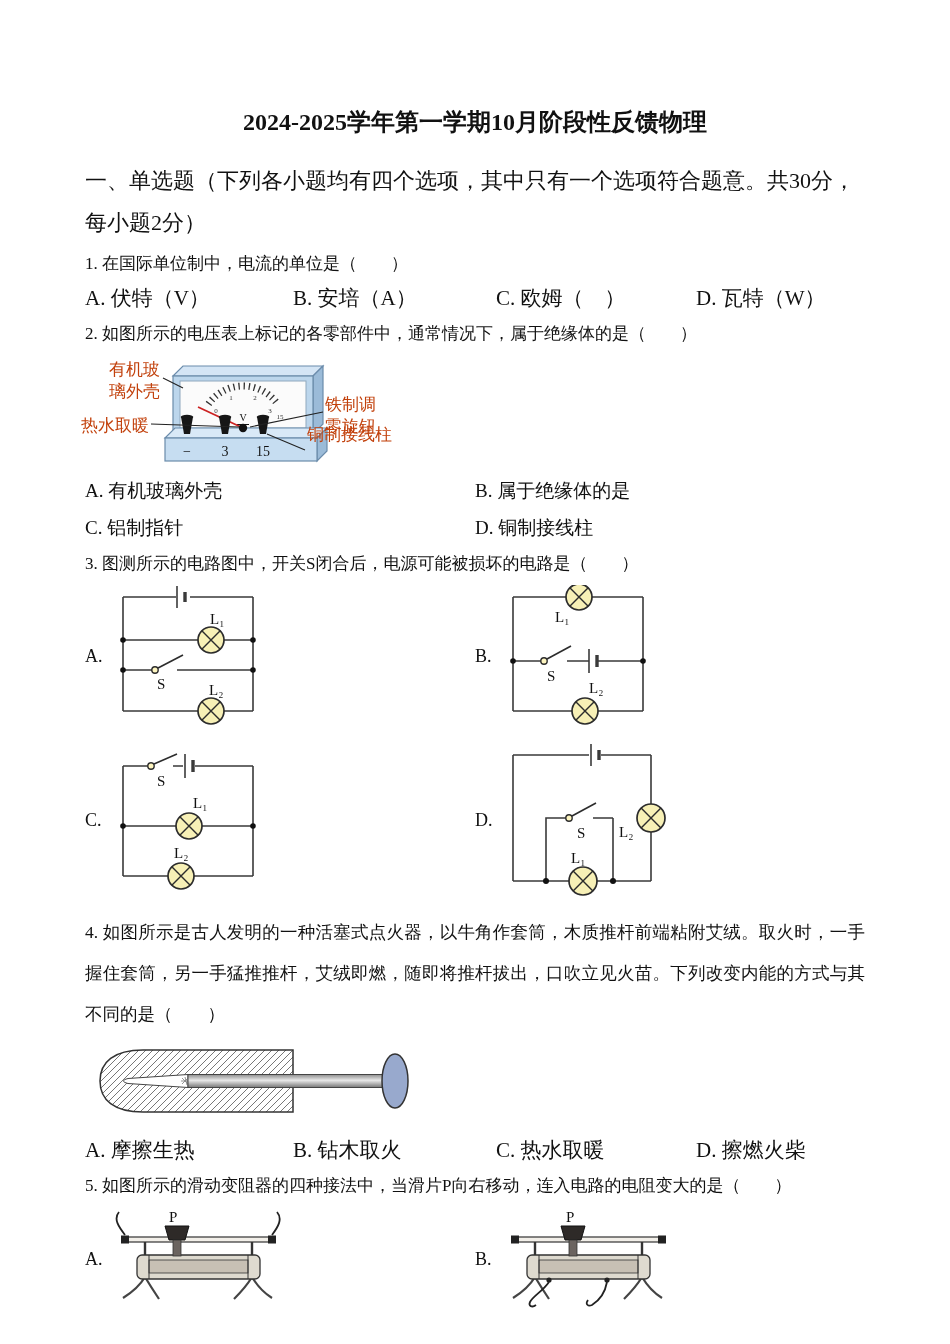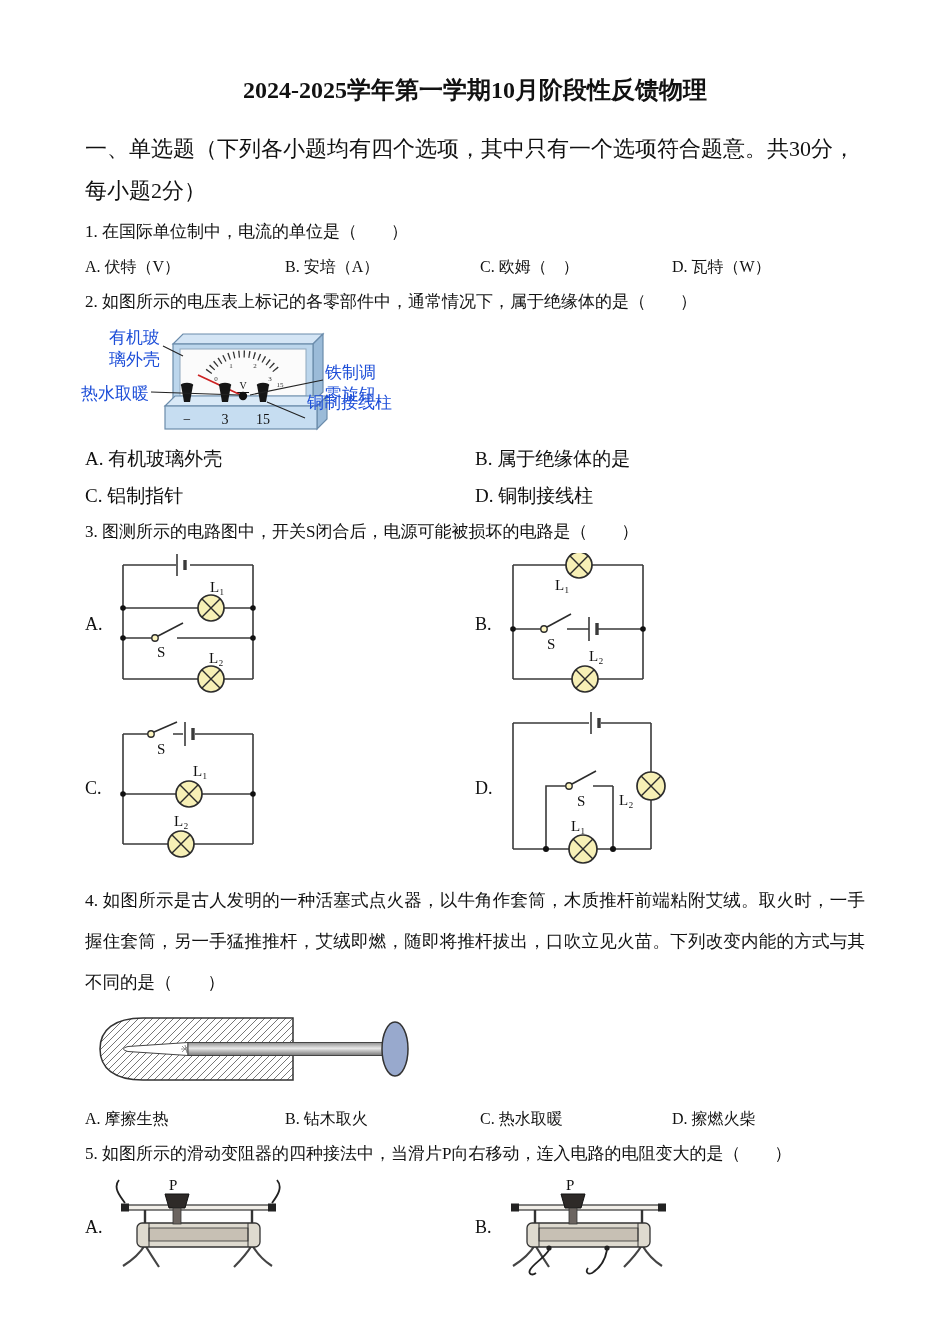--- a/index.html
+++ b/index.html
@@ -1,29 +1,29 @@
 <!DOCTYPE html>
 <html><head>
 <meta charset="utf-8">
 <style>
   html,body{margin:0;padding:0;background:#fff;}
   .page{position:relative;width:950px;height:1344px;background:#fff;color:#111;
         font-family:"Liberation Serif",serif;overflow:hidden;}
   .content{margin-left:85px;width:780px;}
-  .title{padding-top:74px;text-align:center;font-size:24px;font-weight:bold;line-height:32px;}
+  .title{padding-top:106px;text-align:center;font-size:24px;font-weight:bold;line-height:32px;}
   .heading{margin-top:22px;font-size:22px;font-weight:normal;line-height:42px;}
   .qtext{font-size:17px;line-height:35px;}
   .q4text{font-size:17.5px;line-height:41px;text-align:justify;}
-  .opts4{display:flex;font-size:16px;line-height:35px;}
+  .opts4{display:flex;font-size:21px;line-height:35px;gap:8px;}
   .opts4 .o1{width:200px}.opts4 .o2{width:195px}.opts4 .o3{width:192px}
   .opts2{display:flex;flex-wrap:wrap;font-size:19px;line-height:37px;}
   .opts2 .col{width:390px;}
   .vm-figure{position:relative;width:340px;height:114px;margin:3px 0 4px -6px;}
   .vm-figure svg{position:absolute;left:0;top:0;}
-  .vm-label{position:absolute;font-size:17px;line-height:22px;white-space:pre-line;color:#1d4ed8;}
+  .vm-label{position:absolute;font-size:17px;line-height:22px;white-space:pre-line;color:#c2410c;}
   .circ-row{display:flex;align-items:center;}
   .fig-group{display:flex;align-items:center;width:390px;}
   .circ-label{width:26px;font-size:18px;}
   .clabel{font-size:15px;fill:#111;font-family:"Liberation Serif",serif;}
   .vm-term{font-size:14px;fill:#111;text-anchor:middle;font-family:"Liberation Serif",serif;}
   .vm-dnum{font-size:7px;fill:#333;text-anchor:middle;font-family:"Liberation Serif",serif;}
   .vm-unit{font-size:10px;fill:#111;text-anchor:middle;font-family:"Liberation Serif",serif;}
   .piston-figure{margin:10px 0 0 3px;}
   .mt12{margin-top:12px}.mt14{margin-top:14px}.mt16{margin-top:16px}
   .mt4{margin-top:4px}.mt6{margin-top:6px}.mt2{margin-top:2px}

